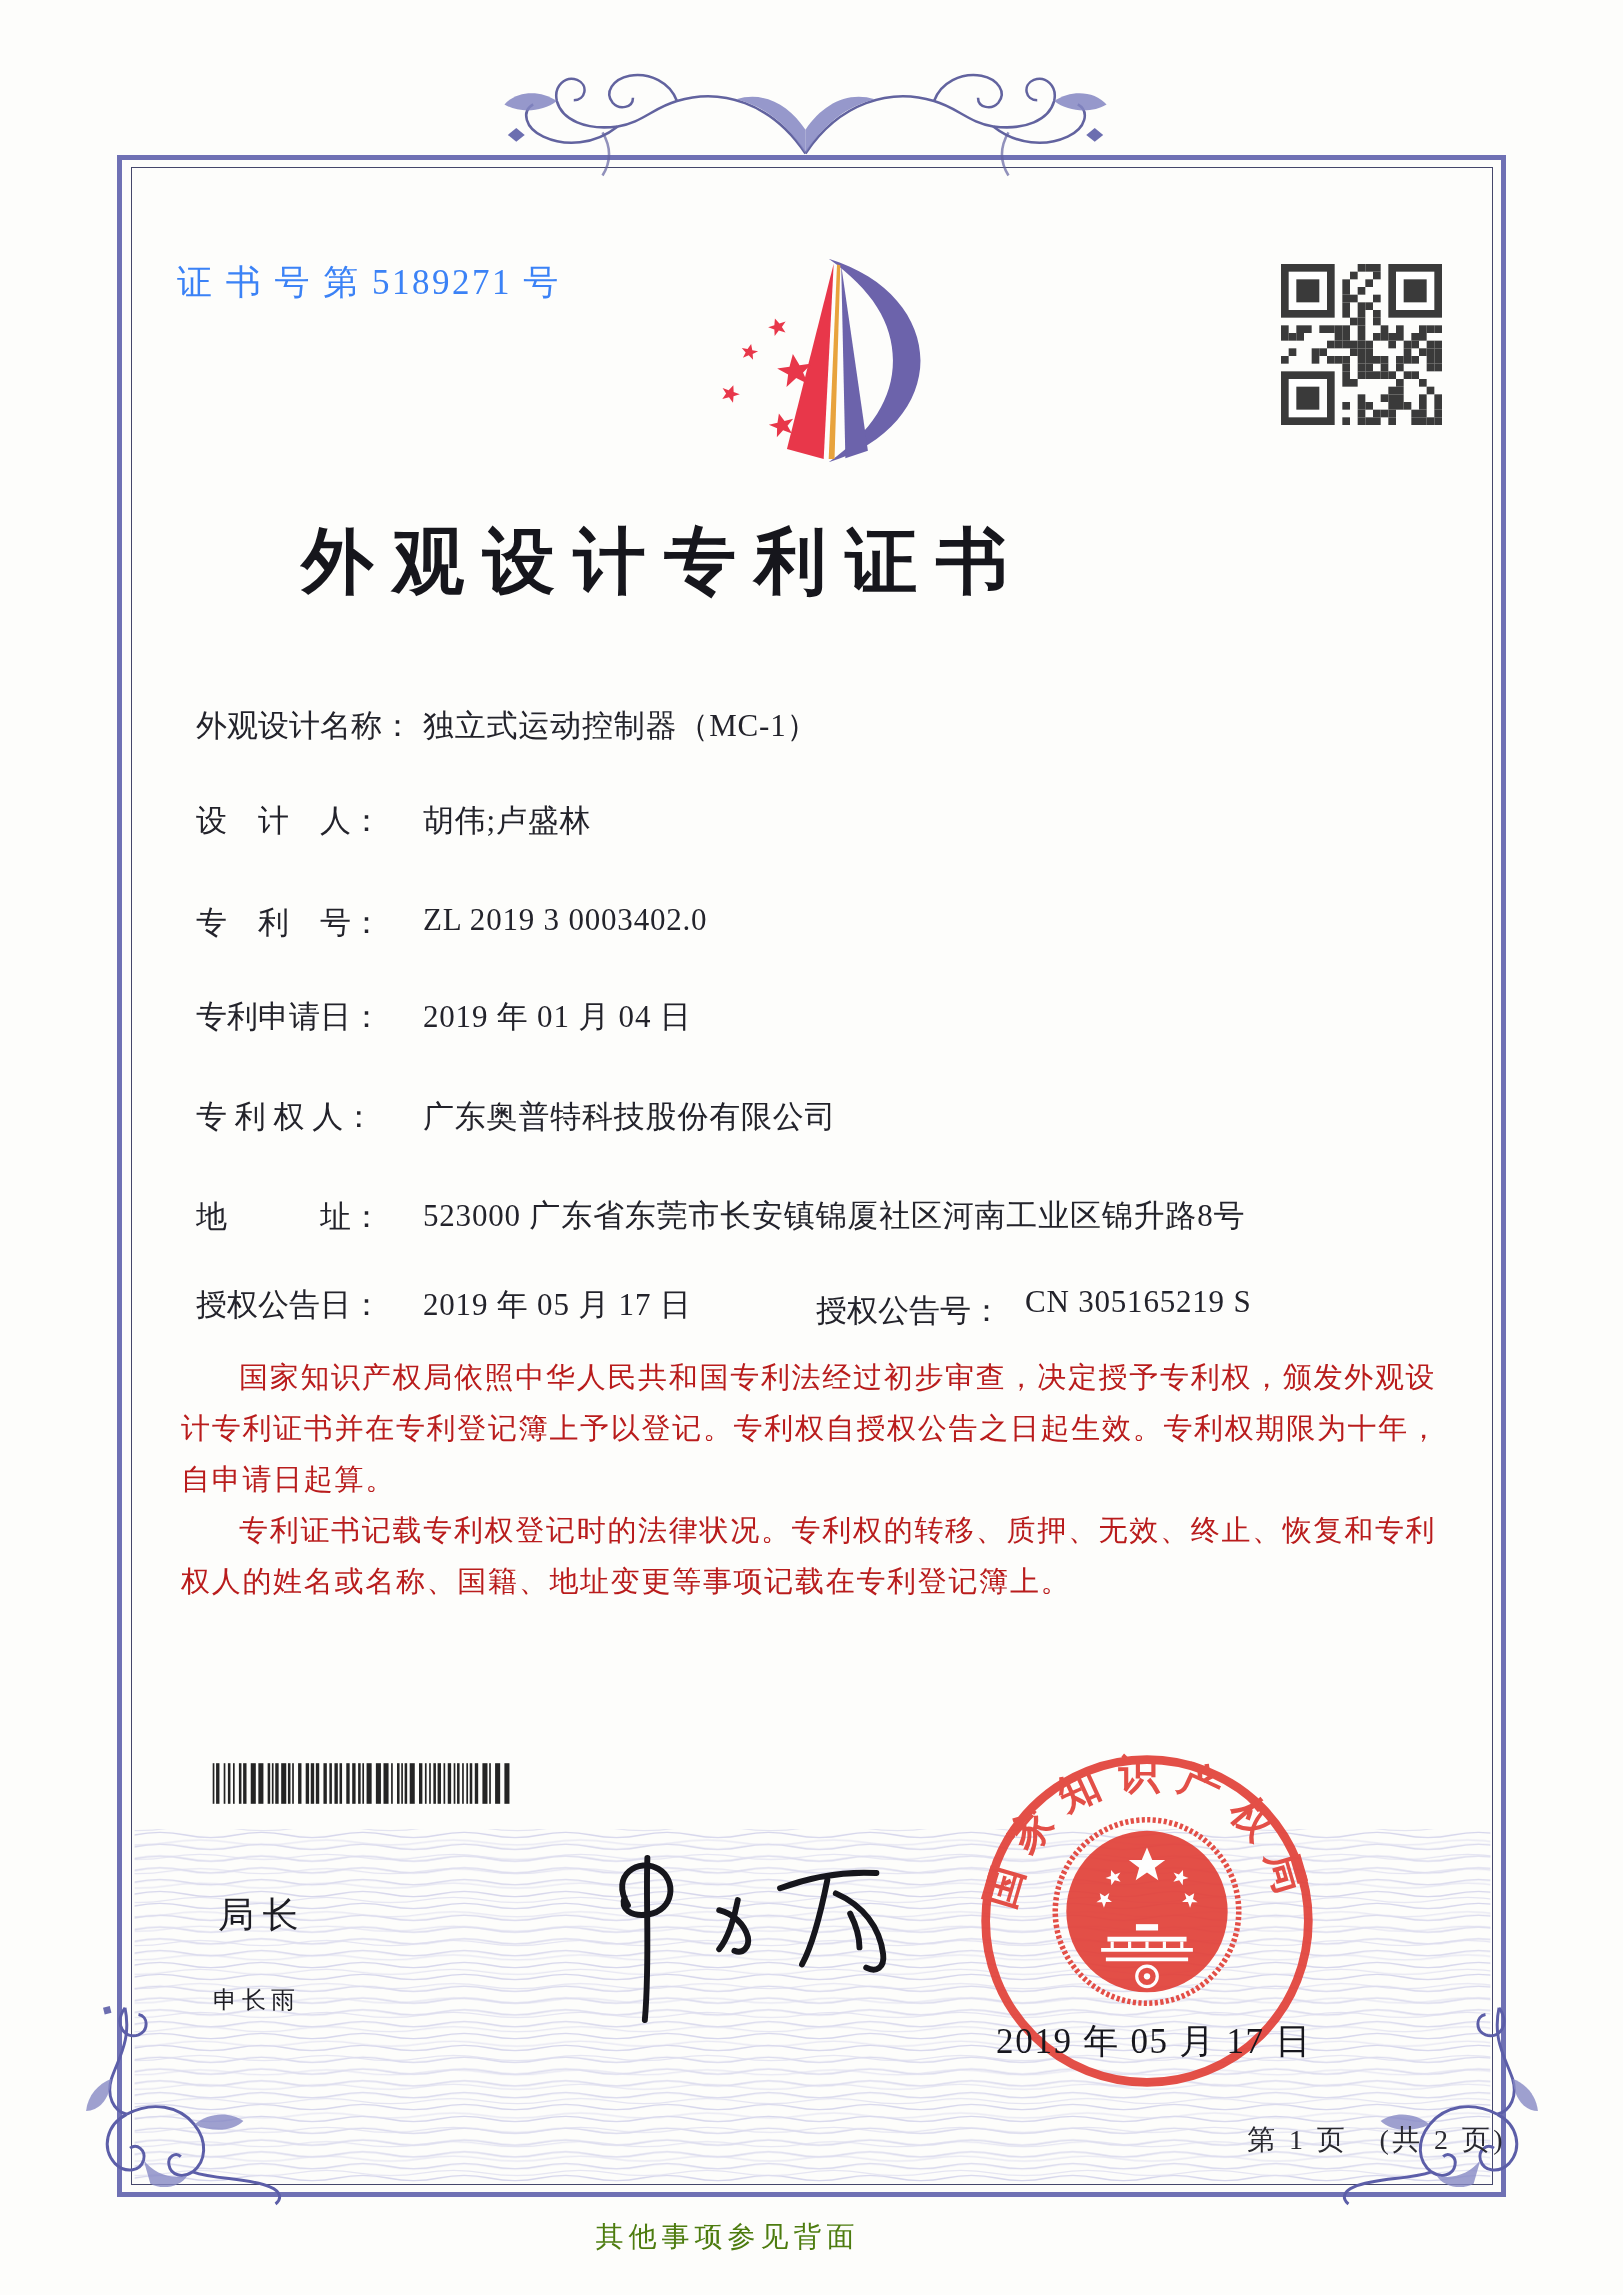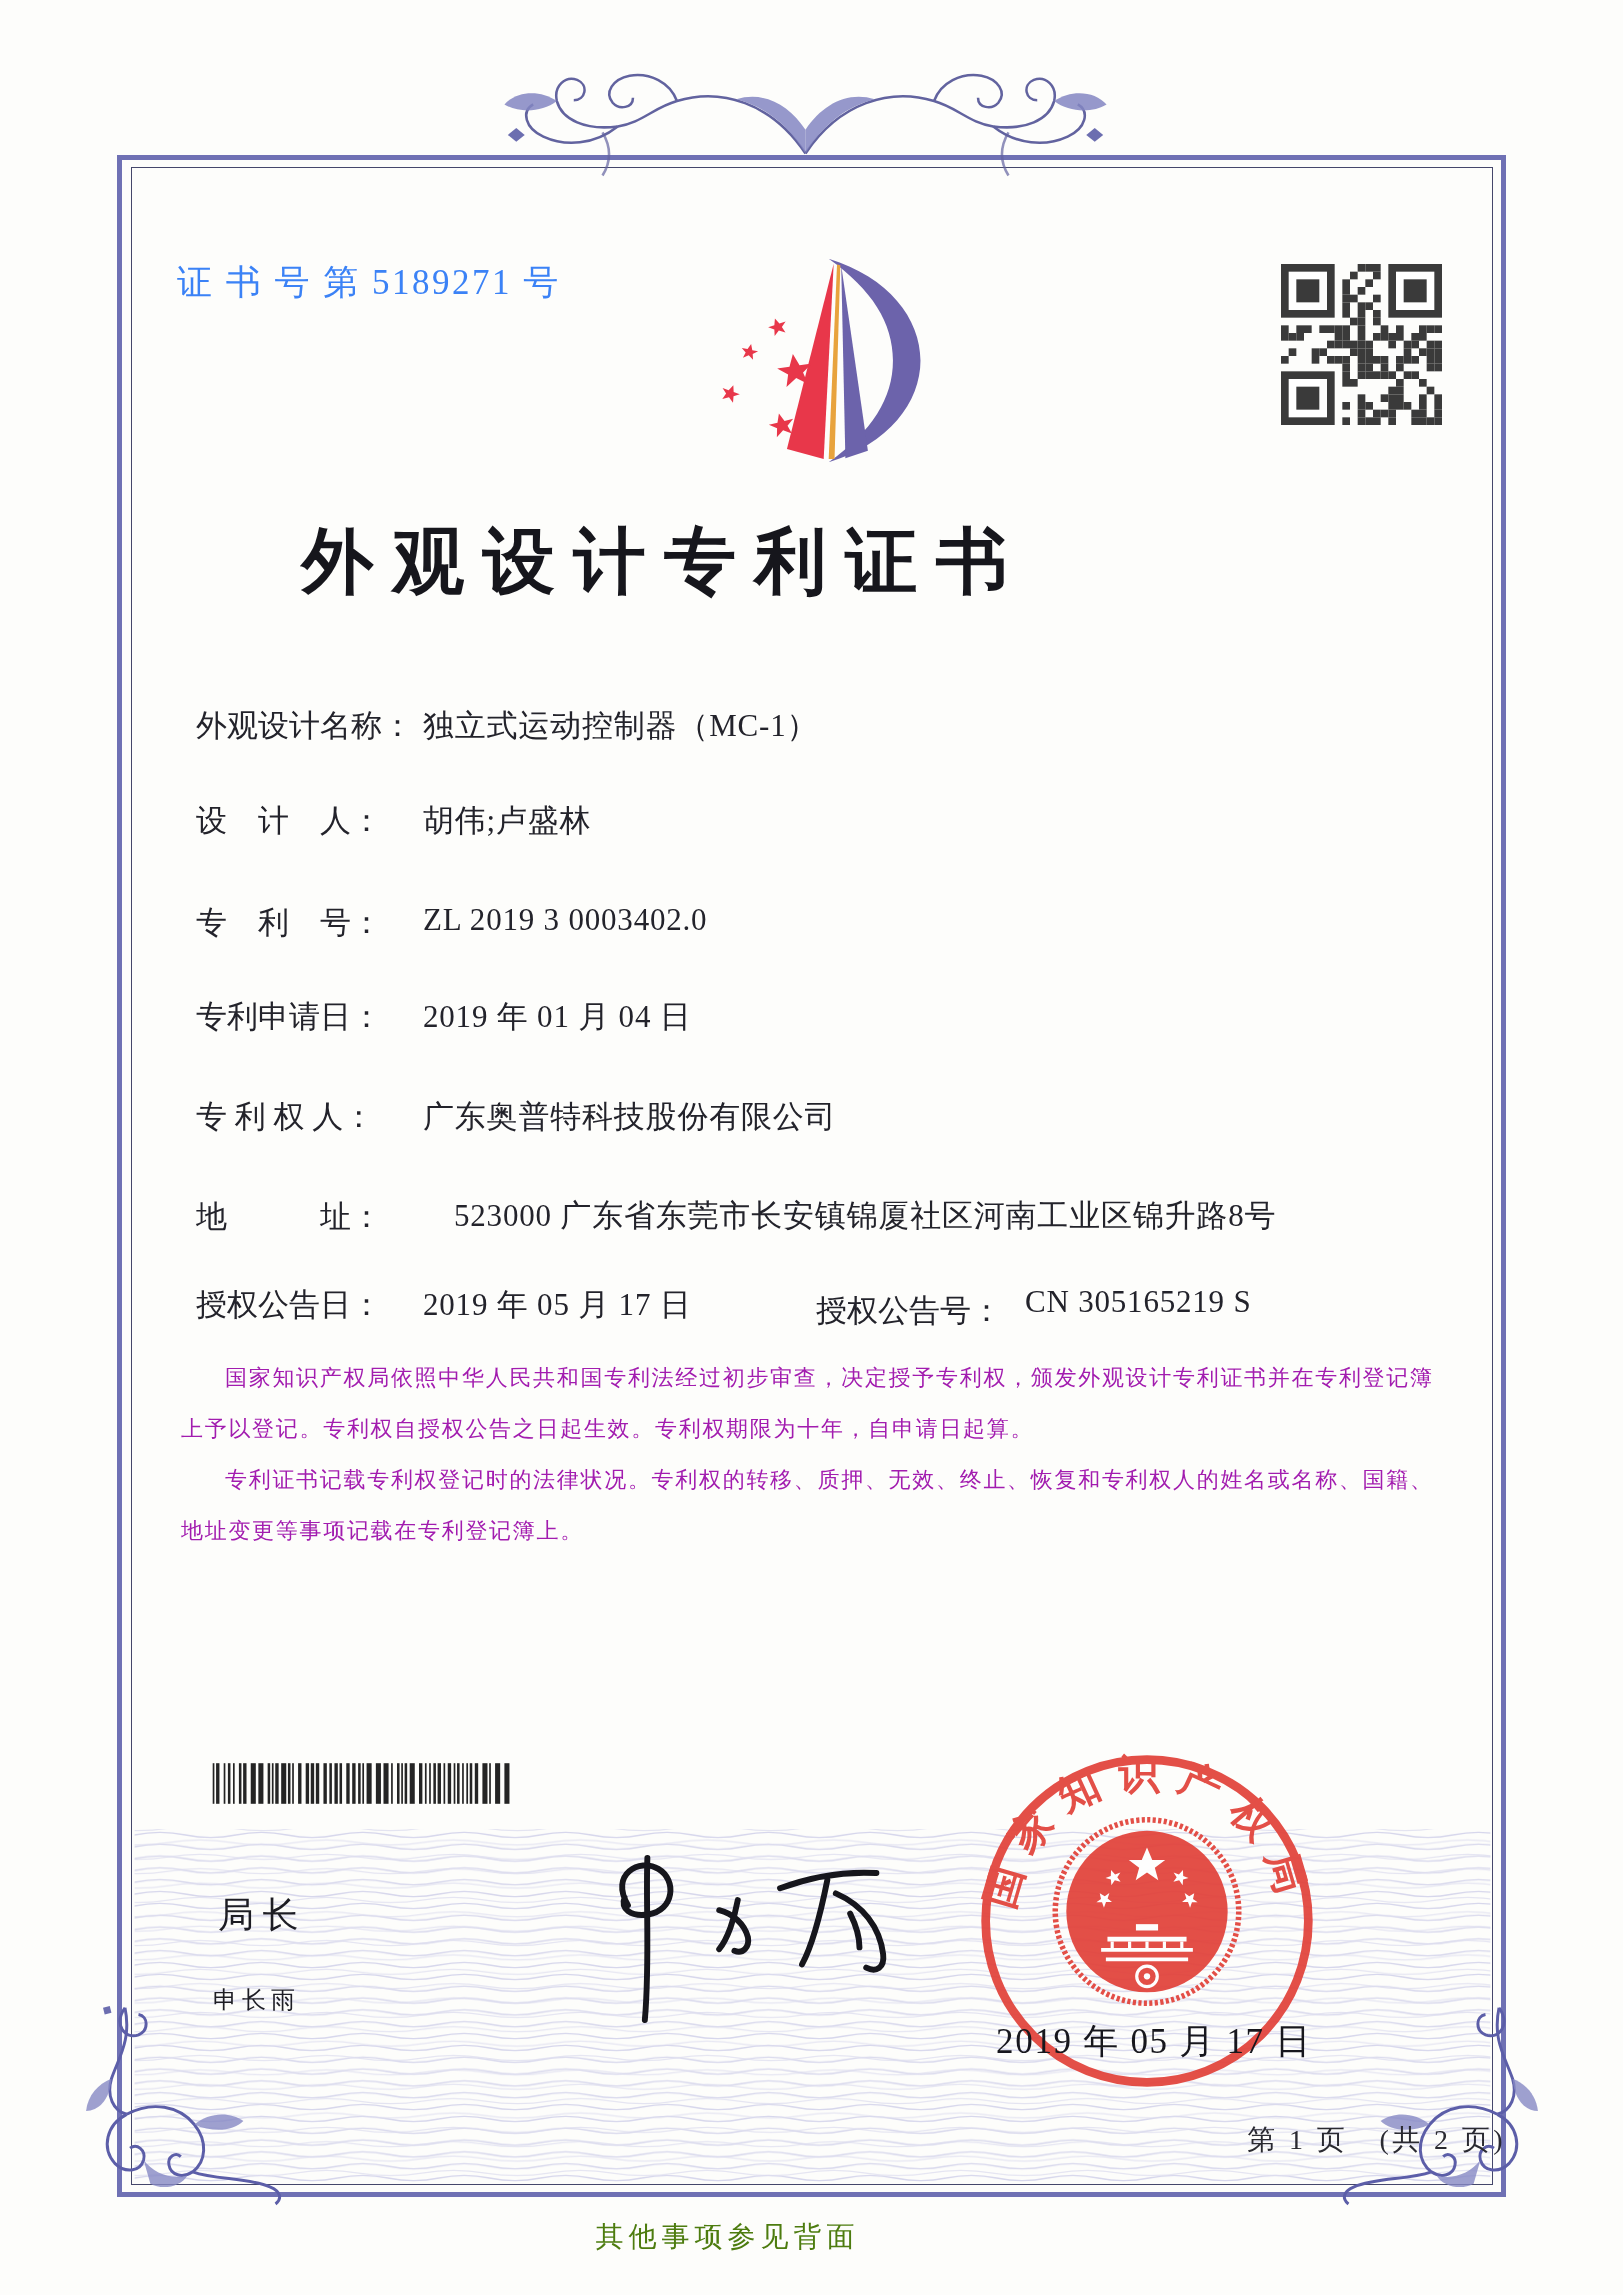--- a/index.html
+++ b/index.html
@@ -20,26 +20,26 @@
     border:1.7px solid #45476b;
   }
   #cert-no{left:177px;top:259px;font-size:35px;letter-spacing:2.5px;color:#3b82f6;}
   #title{
     left:0;top:514px;width:1328px;text-align:center;
     font-size:72px;font-weight:bold;letter-spacing:18.6px;color:#16161c;
   }
   .field-row{left:0;top:0;width:1624px;font-size:31px;color:#23232b;}
   .field-label{position:absolute;left:196px;white-space:nowrap;}
   .field-value{position:absolute;left:423px;white-space:nowrap;letter-spacing:0.8px;}
-  .field-value.wrap{white-space:normal;width:833px;line-height:1.32;margin-left:31px;}
+  .field-value.wrap{white-space:normal;width:833px;line-height:1.32;}
   #grant-label2{position:absolute;left:816px;white-space:nowrap;margin-top:6px;}
   #grant-value2{position:absolute;left:1025px;white-space:nowrap;letter-spacing:0.8px;}
   #body-text{
-    left:181px;top:1352px;width:1262px;font-size:22px;line-height:51px;
-    color:#a21caf;letter-spacing:1.7px;
+    left:181px;top:1352px;width:1262px;font-size:29px;line-height:51px;
+    color:#b91c1c;letter-spacing:1.7px;
   }
   #body-text p{margin:0;text-indent:2em;}
   #director-title{left:218px;top:1891px;font-size:36px;letter-spacing:8.5px;color:#1d1d24;}
   #director-name{left:213px;top:1984px;font-size:24px;letter-spacing:5px;color:#1d1d24;}
   #seal-date{left:996px;top:2018px;font-size:35px;letter-spacing:1.7px;color:#17171d;z-index:8;}
   #page-footer{left:0;top:2121px;width:1506px;text-align:right;font-size:28px;letter-spacing:3.4px;color:#2a2a31;}
   #back-note{left:0;top:2218px;width:1455px;text-align:center;font-size:28px;letter-spacing:5px;color:#4d7c0f;}
   svg{display:block;}
   .seal-wrap{z-index:7;opacity:.93;}
 </style>

